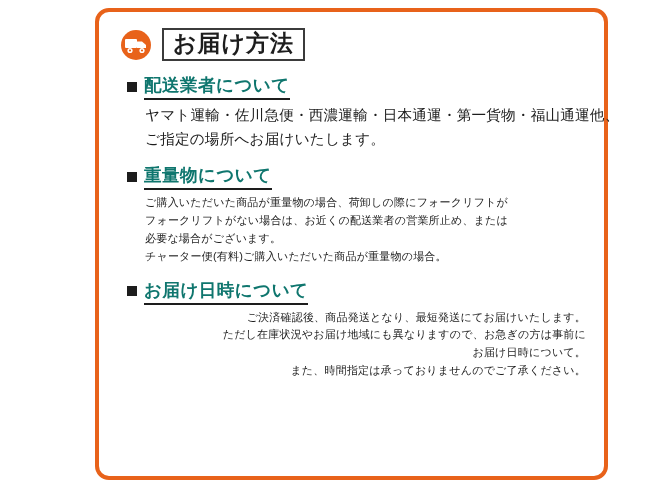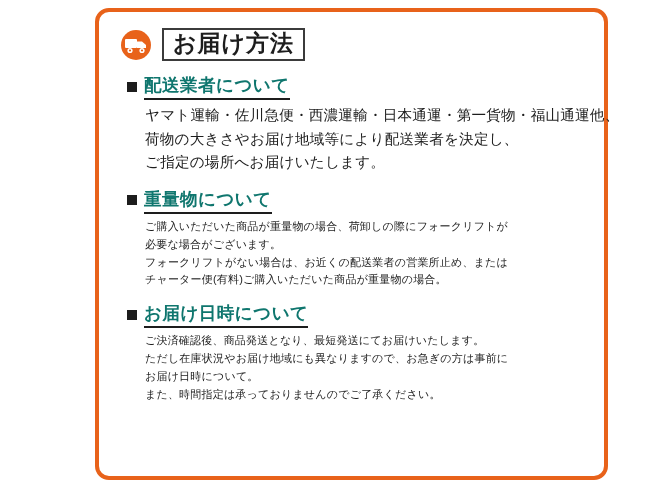--- a/index.html
+++ b/index.html
@@ -99,21 +99,21 @@
   }
   .body-line {
     font-size: 11px;
     color: #1d1d1d;
     line-height: 1.62;
     letter-spacing: 0.2px;
     white-space: nowrap;
   }
   .sec-shipping .body-line { font-size: 14.6px; }
   .sec-heavy { margin-top: 12px; }
-  .sec-datetime { margin-top: 12px; }
+  .sec-datetime { margin-top: 12px; text-align: right; }
 </style>
 </head>
 <body>
 
 <div class="page">
   <div class="card">
     <div class="inner">
 
       <div class="header">
         <span class="truck-icon-wrap">
@@ -132,34 +132,33 @@
         </span>
       </div>
 
       <div class="section sec-shipping">
         <div class="section-heading">
           <span class="bullet-square"></span>
           <span class="heading-text">配送業者について</span>
         </div>
         <div class="body-lines">
           <div class="body-line">ヤマト運輸・佐川急便・西濃運輸・日本通運・第一貨物・福山通運他、</div>
-          <div class="body-line">荷物の大きさやお届け地域等により配送業者を決定し、</div>
           <div class="body-line">ご指定の場所へお届けいたします。</div>
         </div>
       </div>
 
       <div class="section sec-heavy">
         <div class="section-heading">
           <span class="bullet-square"></span>
           <span class="heading-text">重量物について</span>
         </div>
         <div class="body-lines">
           <div class="body-line">ご購入いただいた商品が重量物の場合、荷卸しの際にフォークリフトが</div>
+          <div class="body-line">フォークリフトがない場合は、お近くの配送業者の営業所止め、または</div>
           <div class="body-line">必要な場合がございます。</div>
-          <div class="body-line">フォークリフトがない場合は、お近くの配送業者の営業所止め、または</div>
           <div class="body-line">チャーター便(有料)ご購入いただいた商品が重量物の場合。</div>
         </div>
       </div>
 
       <div class="section sec-datetime">
         <div class="section-heading">
           <span class="bullet-square"></span>
           <span class="heading-text">お届け日時について</span>
         </div>
         <div class="body-lines">

